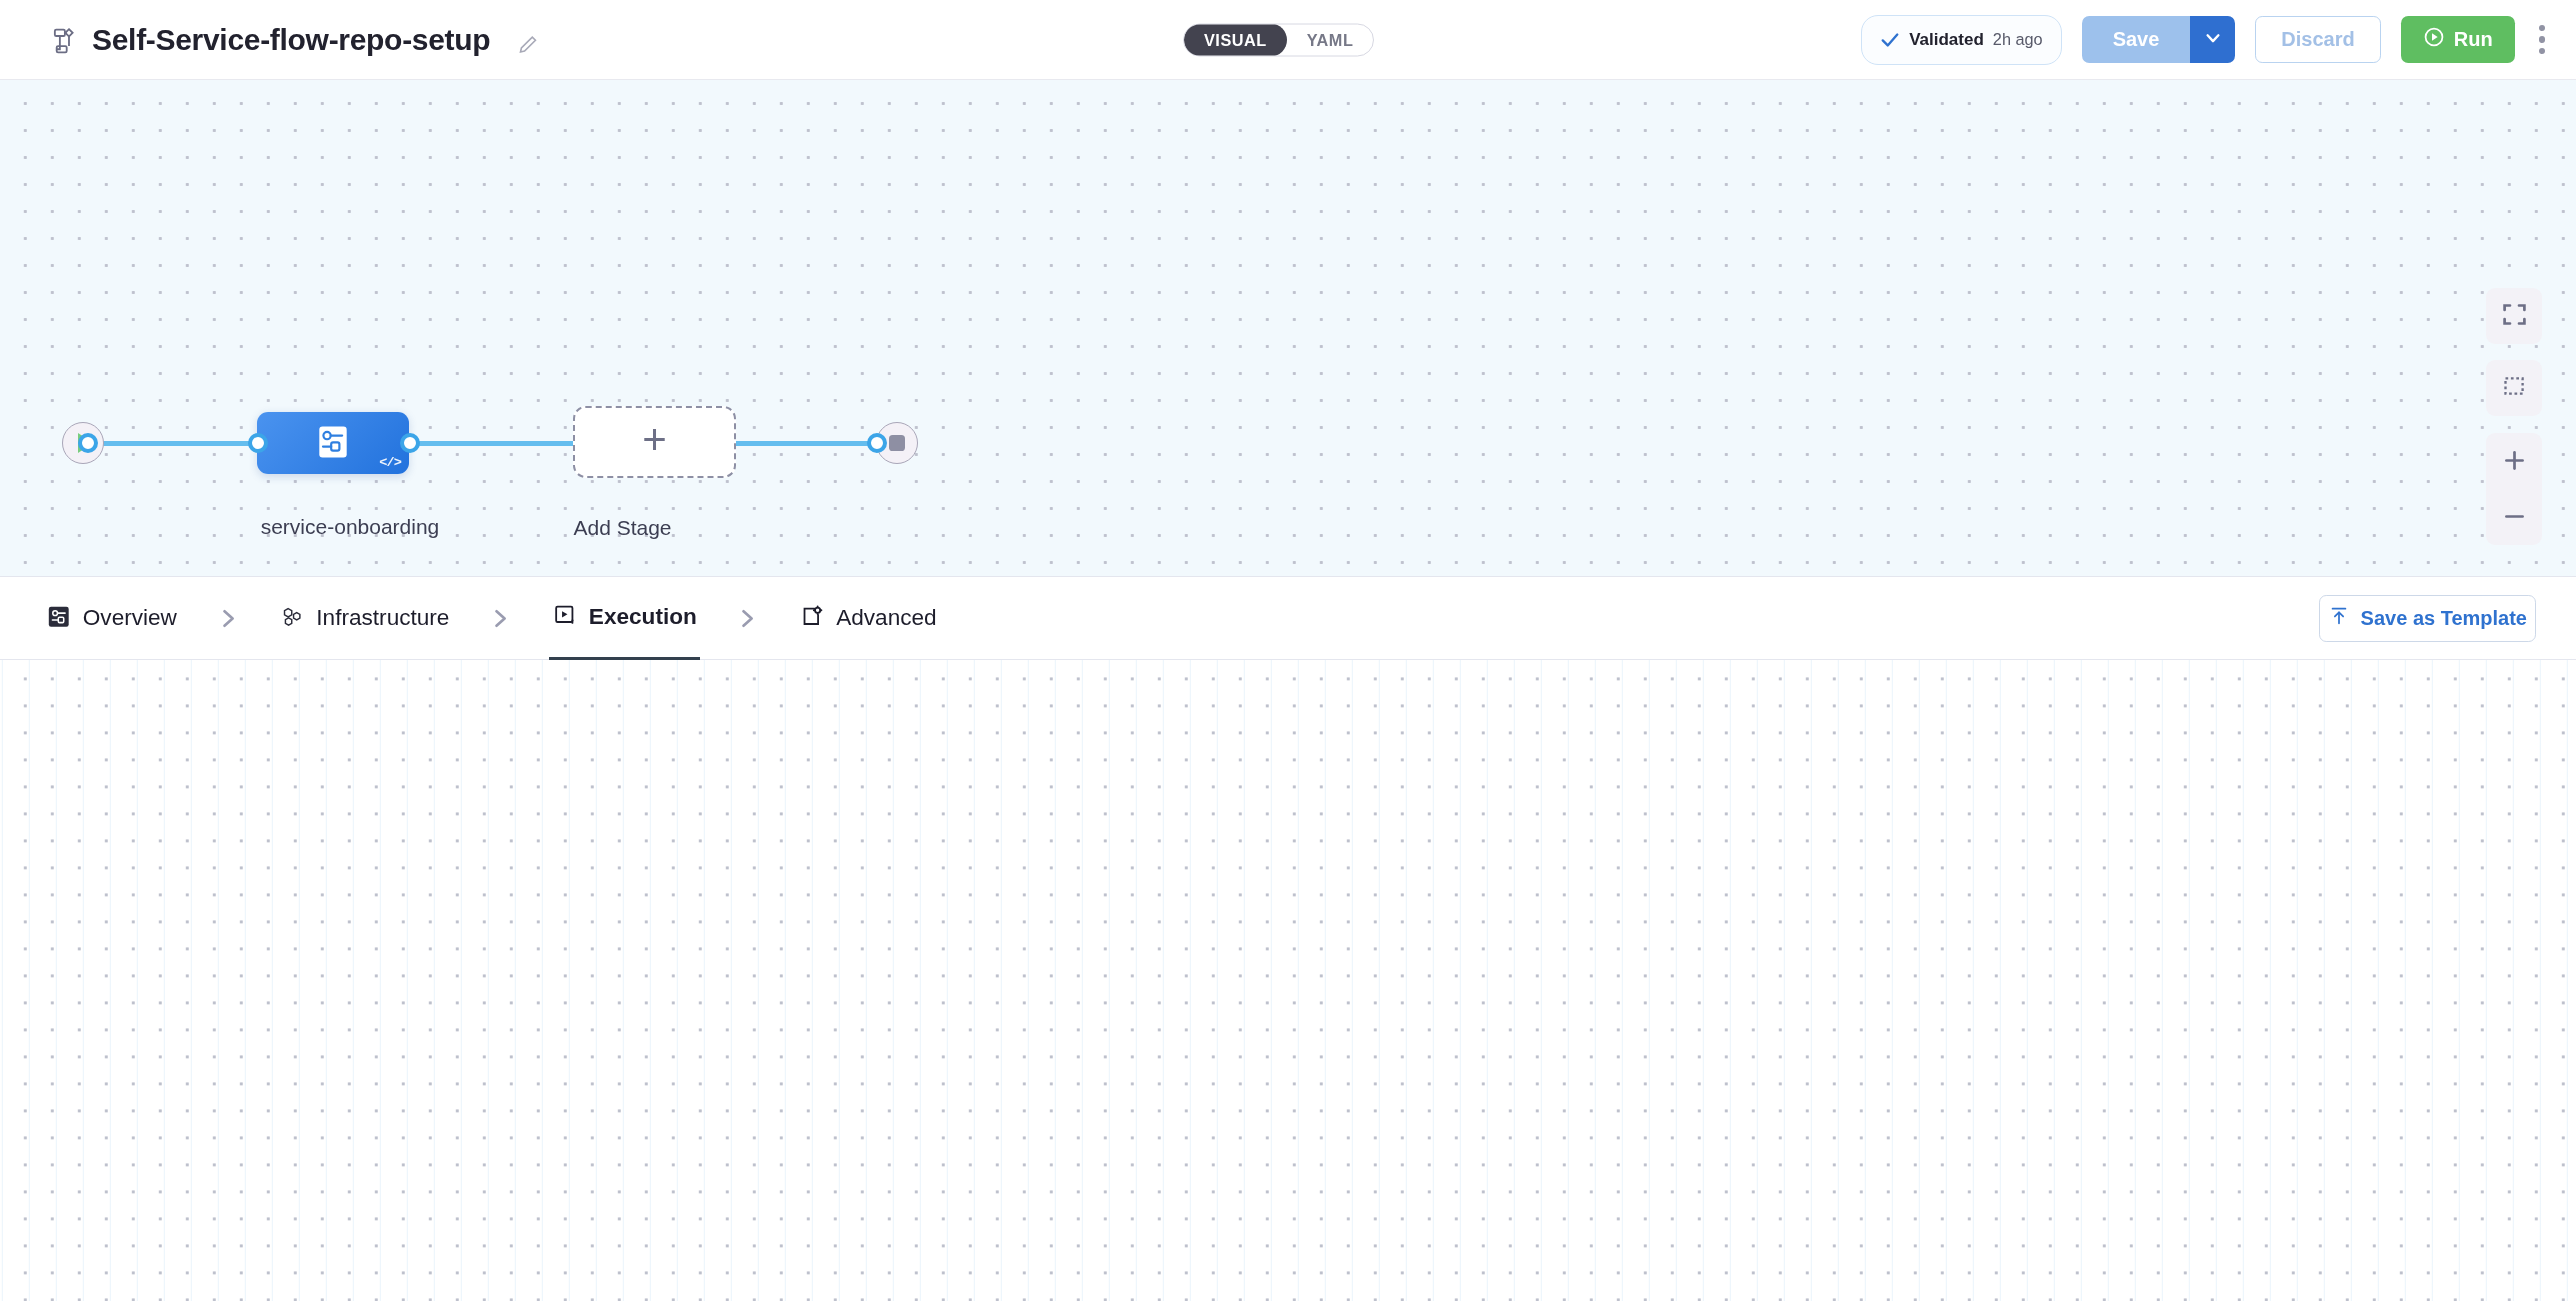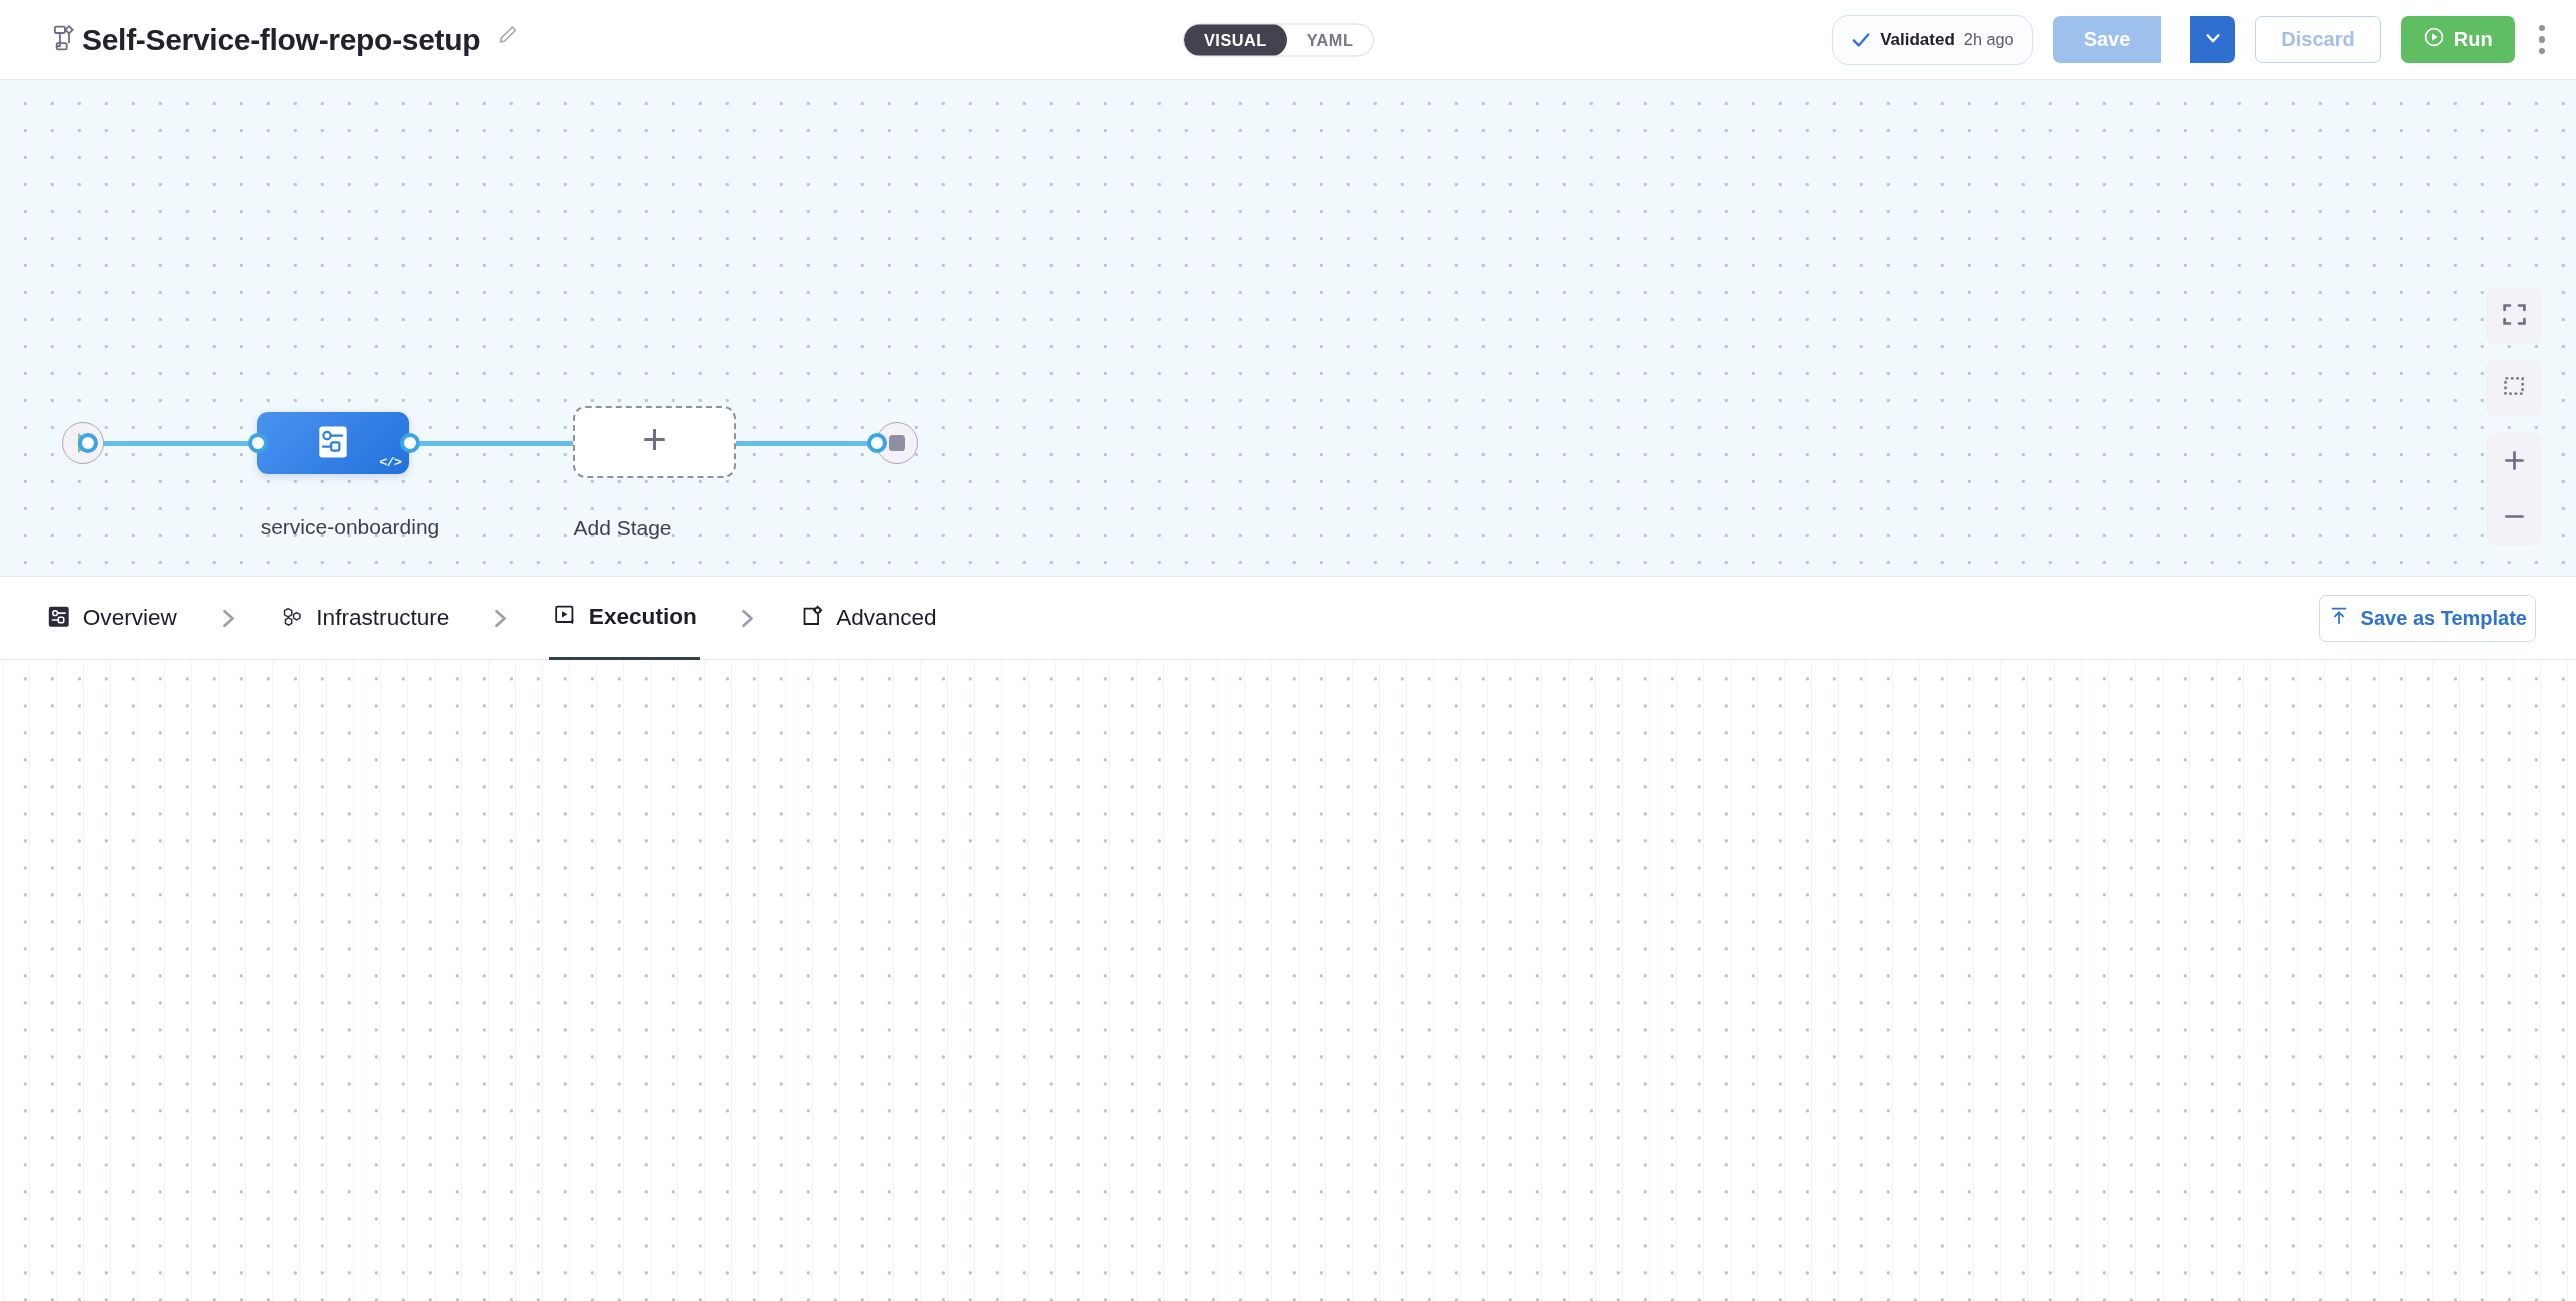--- a/index.html
+++ b/index.html
@@ -13,21 +13,21 @@
   
   .header {
     position: relative;
     height: 80px;
     background: #ffffff;
     display: flex;
     align-items: center;
     padding: 0 27px 0 43px;
     border-bottom: 0.9px solid #e8e9ef;
   }
-  .header-left { display: flex; align-items: flex-start; gap: 8px; }
+  .header-left { display: flex; align-items: flex-end; gap: 18px; }
   .pipeline-icon { width: 31px; height: 31px; display: block; }
   .page-title {
     font-size: 30px;
     font-weight: bold;
     color: #22222e;
     letter-spacing: -0.3px;
     white-space: nowrap;
   }
   .edit-icon { width: 23.5px; height: 23.5px; margin-left: 7.2px; opacity: .75; }
 
@@ -77,21 +77,21 @@
     border: 1.4px solid #cfe3f7;
     border-radius: 17px;
     background: #fbfdff;
     height: 50px;
     padding: 0 18px;
   }
   .check-icon { width: 20px; height: 20px; }
   .validated-label { font-size: 17px; color: #22222e; font-weight: bold; }
   .validated-time { font-size: 16.3px; color: #585a6a; text-align: right; }
 
-  .save-split { display: flex; align-items: stretch; height: 47px; border-radius: 7.2px; overflow: hidden; gap: 29px; }
+  .save-split { display: flex; align-items: stretch; height: 47px; border-radius: 7.2px; overflow: hidden; }
   .save-btn {
     background: #9dc1ec;
     color: #ffffff;
     font-size: 20px;
     font-weight: bold;
     border: none;
     padding: 0 31px;
     cursor: pointer;
     font-family: inherit;
   }

